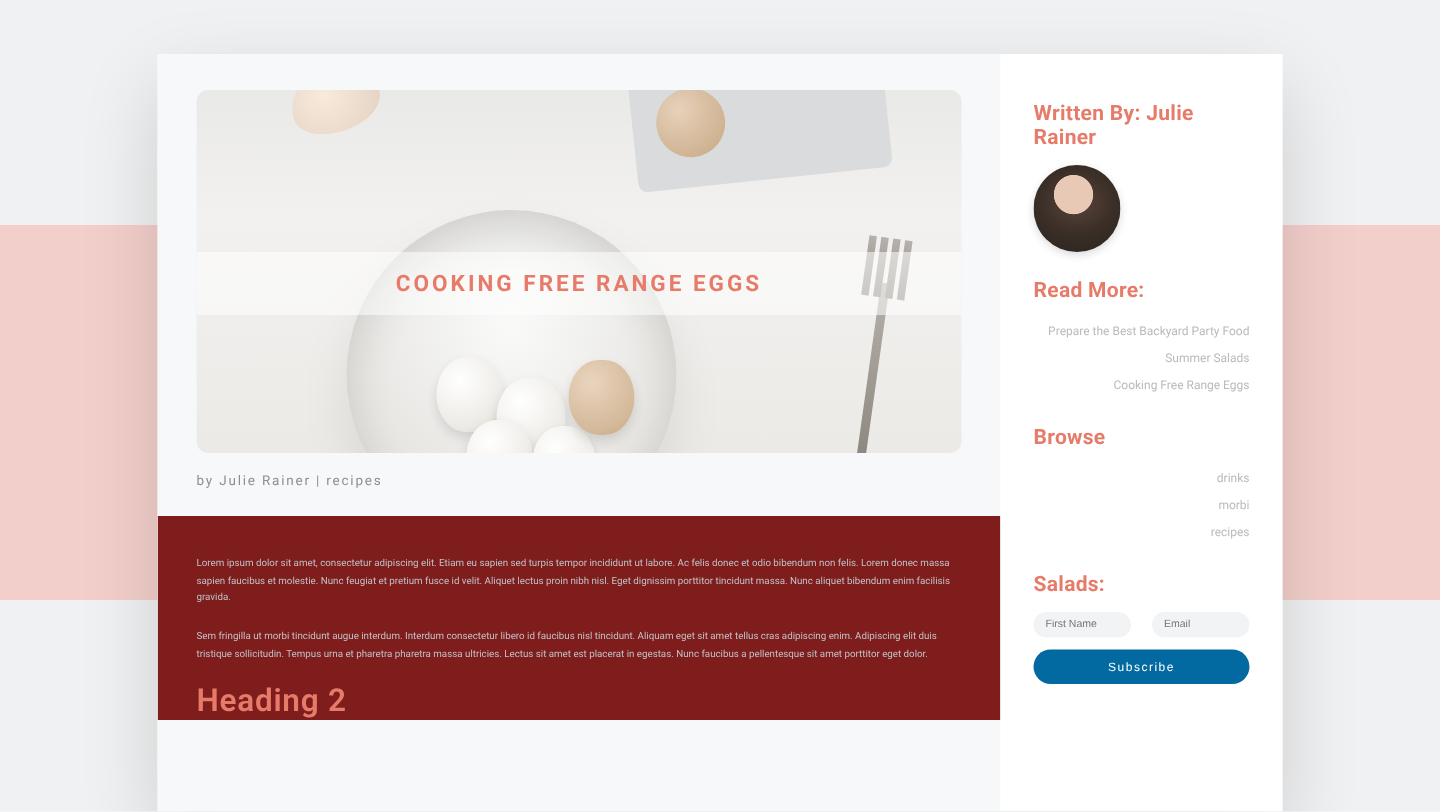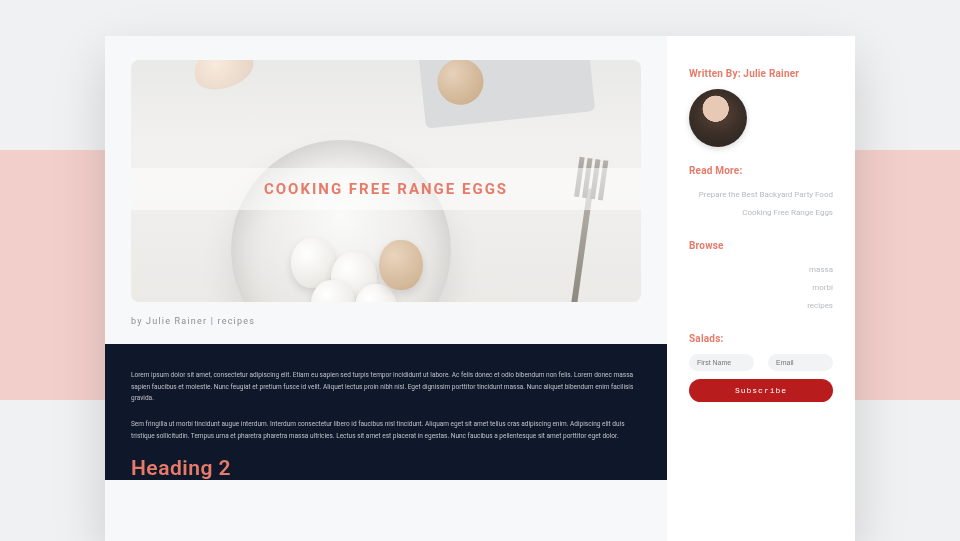--- a/index.html
+++ b/index.html
@@ -122,21 +122,21 @@
     color: #e77b6a;
   }
   .byline {
     text-align:left;
     color:#8d8f92;
     font-size:9px;
     letter-spacing:1.2px;
     padding: 14px 0 18px;
   }
   .article {
-    background:#0f172a;
+    background:#7f1d1d;
     margin: 0 -26px;
     padding: 26px 26px 0;
   }
   .article p {
     color:#bfc2c6;
     font-size:6.5px;
     line-height:1.8;
     margin-bottom:14px;
   }
   .h2 {
@@ -147,21 +147,21 @@
   }
   .sidebar {
     width: 188px;
     background:#fff;
     padding: 32px 22px;
     font-size: 9px;
   }
   .sb-head {
     color:#e77b6a;
     font-weight:700;
-    font-size:10px;
+    font-size:14px;
     letter-spacing:.2px;
     margin-bottom:10px;
   }
   .avatar {
     width:58px;height:58px;border-radius:50%;
     background:
       radial-gradient(circle at 46% 34%, #e8c9b5 0%, #e8c9b5 26%, transparent 27%),
       radial-gradient(ellipse 70% 60% at 50% 42%, #5b443a 0%, #3b2f28 60%, #2f2722 100%);
     margin-bottom:18px;
     box-shadow: 0 2px 6px rgba(0,0,0,.15);
@@ -182,28 +182,27 @@
     border-radius:10px;
     padding:5px 8px;
     font-size:7px;
     color:#8c8f93;
     outline:none;
   }
   .subscribe {
     display:block;
     width:100%;
     border:none;
-    background:#b91c1c;
+    background:#0369a1;
     color:#fff;
     font-size:8px;
     letter-spacing:1px;
     padding:7px 0;
     border-radius:12px;
     cursor:pointer;
-    font-family:Liberation Mono, monospace;
   }
 </style>
 </head>
 <body>
 
 <div class="bg-stripe"></div>
 
 <div class="page">
 
   <div class="main">
@@ -238,26 +237,27 @@
 
     <div class="sb-head">
       <span>Written By:</span>
       <span>Julie Rainer</span>
     </div>
     <div class="avatar"></div>
 
     <div class="sb-head">Read More:</div>
     <ul class="sb-list">
       <li>Prepare the Best Backyard Party Food</li>
+      <li>Summer Salads</li>
       <li>Cooking Free Range Eggs</li>
     </ul>
 
     <div class="sb-head">Browse</div>
     <ul class="sb-list">
-      <li>massa</li>
+      <li>drinks</li>
       <li>morbi</li>
       <li>recipes</li>
     </ul>
 
     <div class="sb-head">Salads:</div>
     <div class="inputs">
       <input type="text" placeholder="First Name" style="">
       <input type="text" placeholder="Email" style="">
     </div>
     <button class="subscribe">Subscribe</button>

